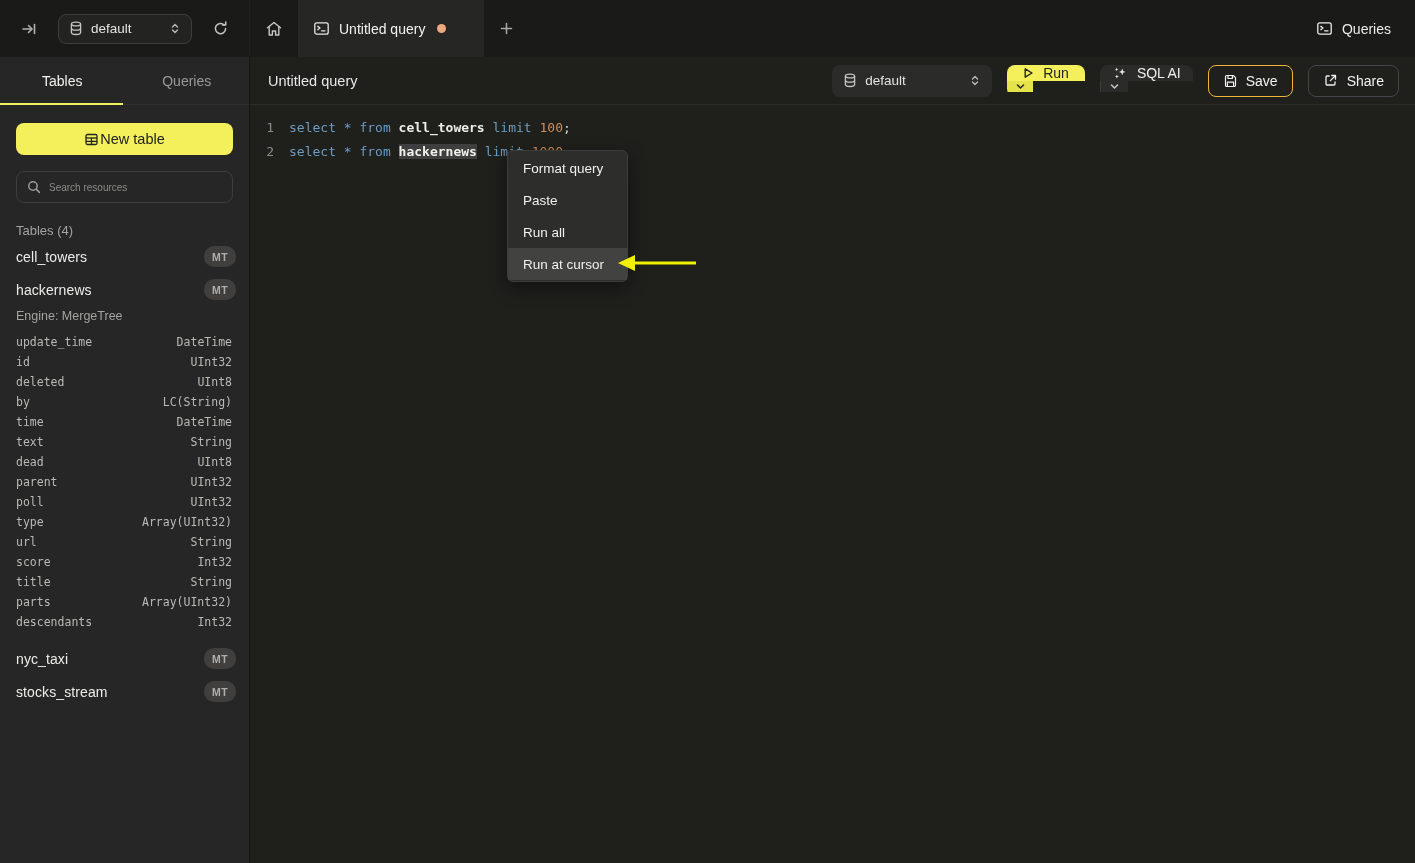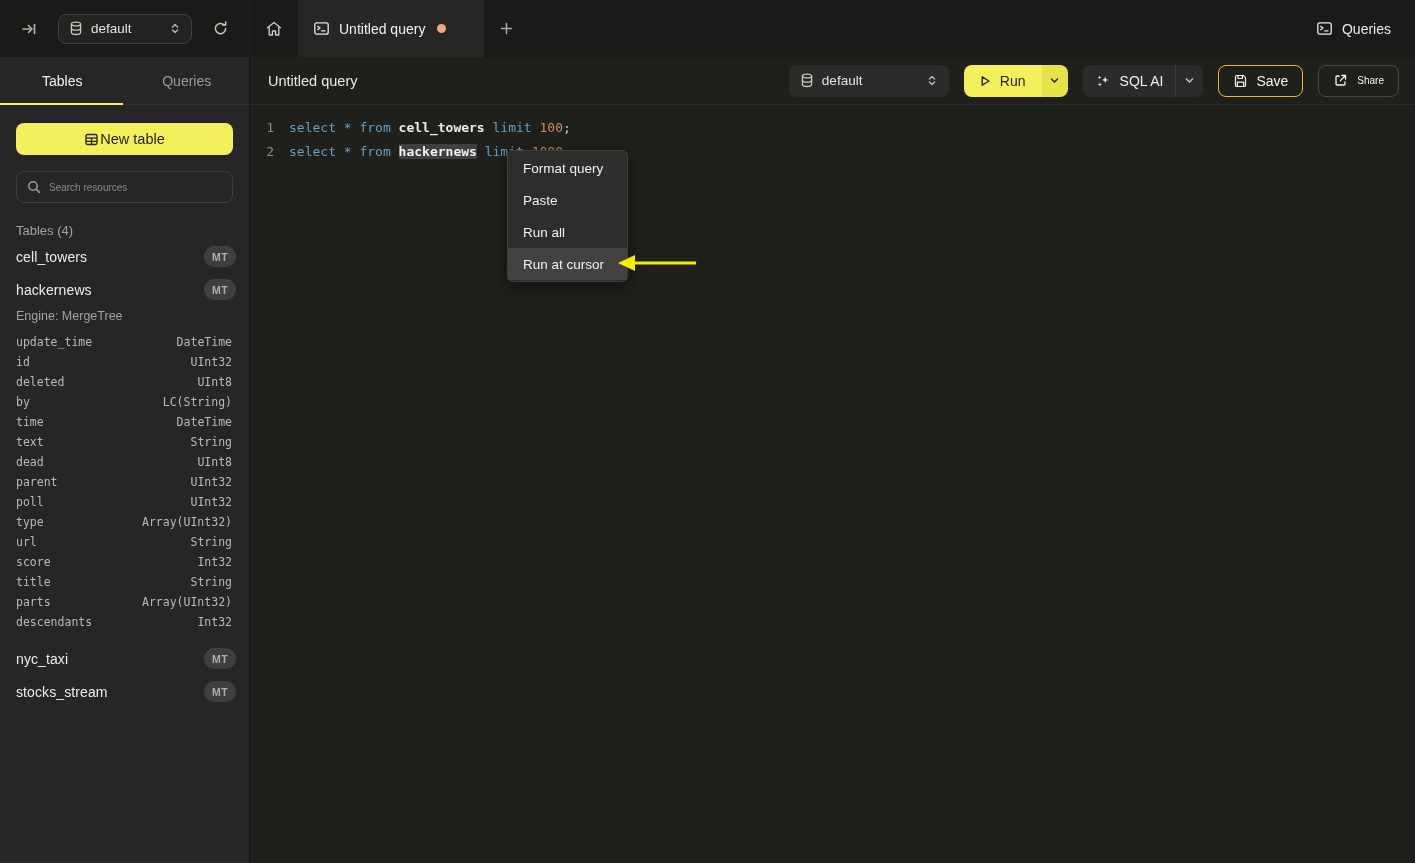--- a/index.html
+++ b/index.html
@@ -106,21 +106,21 @@
     display:flex; align-items:center; padding:0 16px 0 18px;
   }
   .query-title { font-size:14.5px; color:#e8e8e6; }
   .header-controls { margin-left:auto; display:flex; align-items:center; gap:15px; }
   .sel-pill {
     width:160px; height:32px; background:#2b2b29; border-radius:8px;
     display:flex; align-items:center; gap:8px; padding:0 11px;
     color:#e4e4e2; cursor:pointer; font-size:13.5px; border:none; font-family:inherit;
   }
   .sel-pill .grow { flex:1; text-align:left; }
-  .split-btn { display:flex; height:32px; border-radius:8px; overflow:hidden; cursor:pointer; }
+  .split-btn { display:flex; height:32px; border-radius:8px; overflow:hidden; cursor:pointer;flex-direction:column; }
   .run-main {
     display:flex; align-items:center; gap:8px; padding:0 16px 0 14px;
     background:var(--accent); color:#232321; font-size:14px; font-weight:500;
     border:none; cursor:pointer; font-family:inherit;
   }
   .run-caret {
     width:26px; background:var(--accent2); border:none; cursor:pointer;
     display:flex; align-items:center; justify-content:center; color:#232321;
   }
   .ai-main {
@@ -132,21 +132,21 @@
     width:28px; background:#2b2b29; border:none; border-left:1px solid #3c3c39;
     display:flex; align-items:center; justify-content:center; color:#c9c9c6; cursor:pointer;
   }
   .save-btn {
     height:32px; border-radius:8px; border:1.5px solid var(--save);
     background:transparent; color:#f2f2f0; font-size:14px; display:flex;
     align-items:center; gap:8px; padding:0 14px; cursor:pointer; font-family:inherit;
   }
   .share-btn {
     height:32px; border-radius:8px; border:1px solid #46464a;
-    background:transparent; color:#f2f2f0; font-size:10px; display:flex;
+    background:transparent; color:#f2f2f0; font-size:14px; display:flex;
     align-items:center; gap:9px; padding:0 14px; cursor:pointer; font-family:inherit;
   }
 
   
   .editor {
     position:absolute; top:105px; left:250px; width:1165px; height:758px;
     background:#1f1f1c; padding-top:11px; cursor:text;
   }
   .code-line { display:flex; align-items:center; height:23.5px; }
   .gutter {

